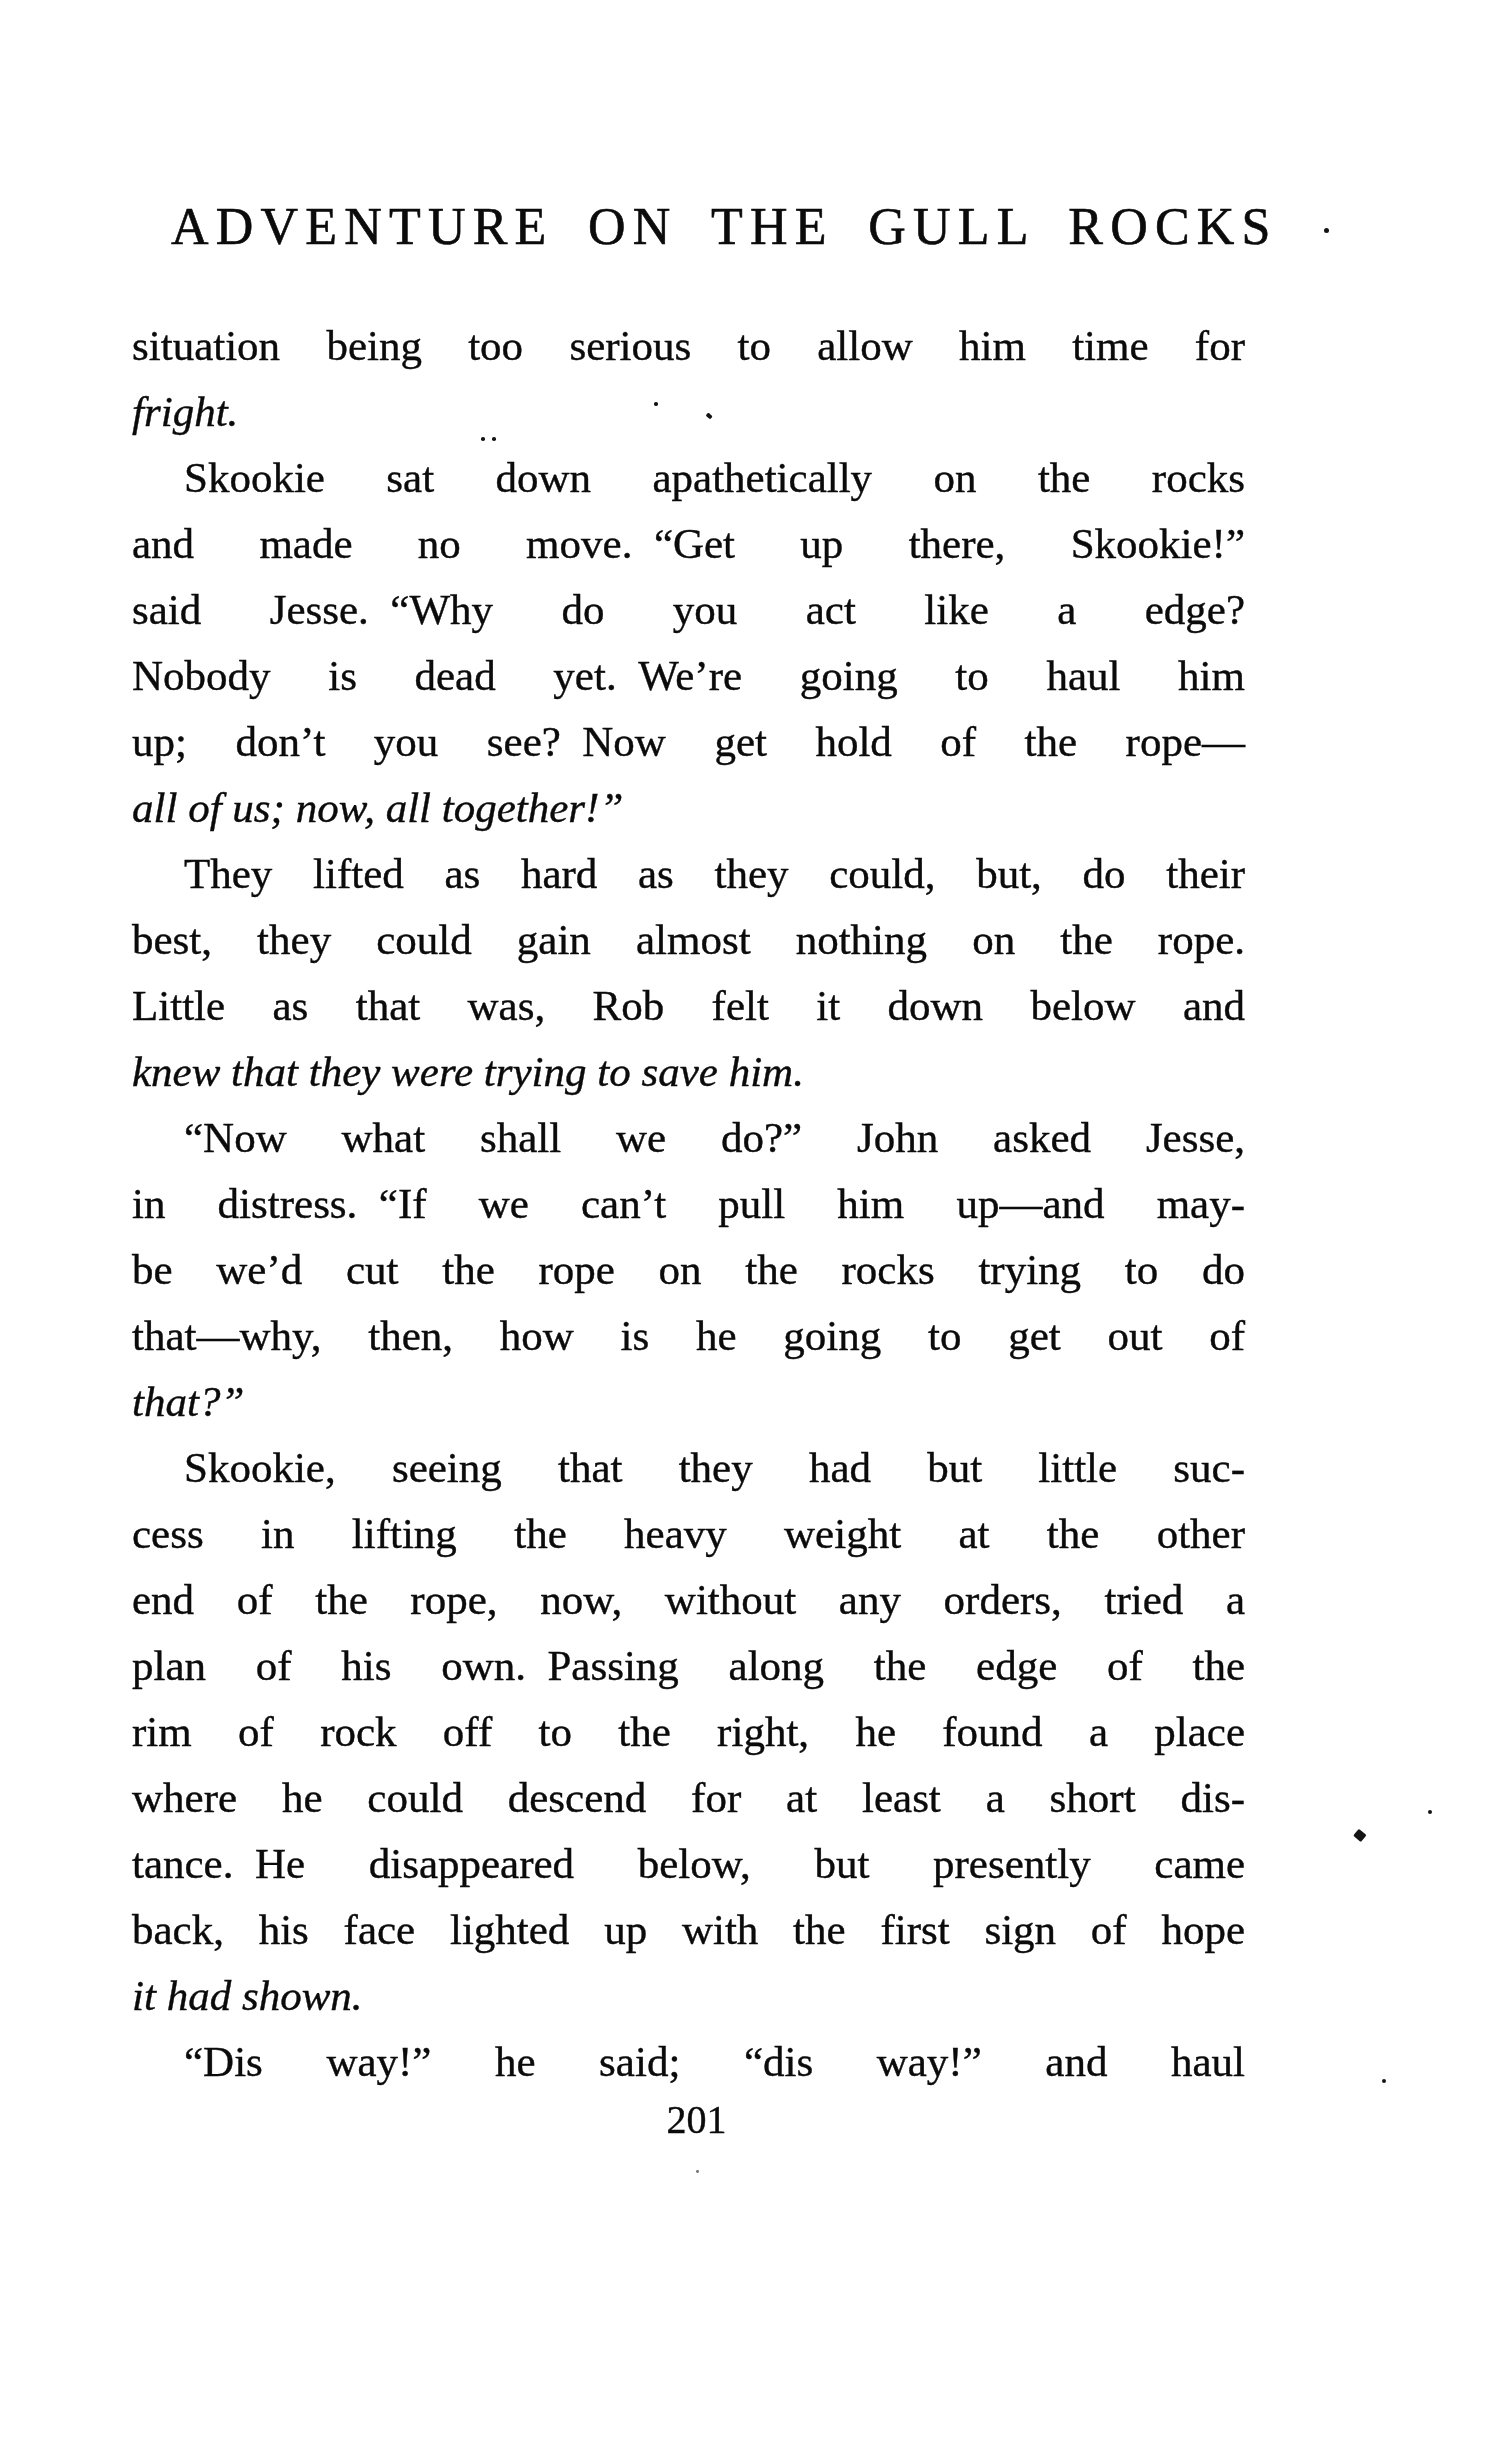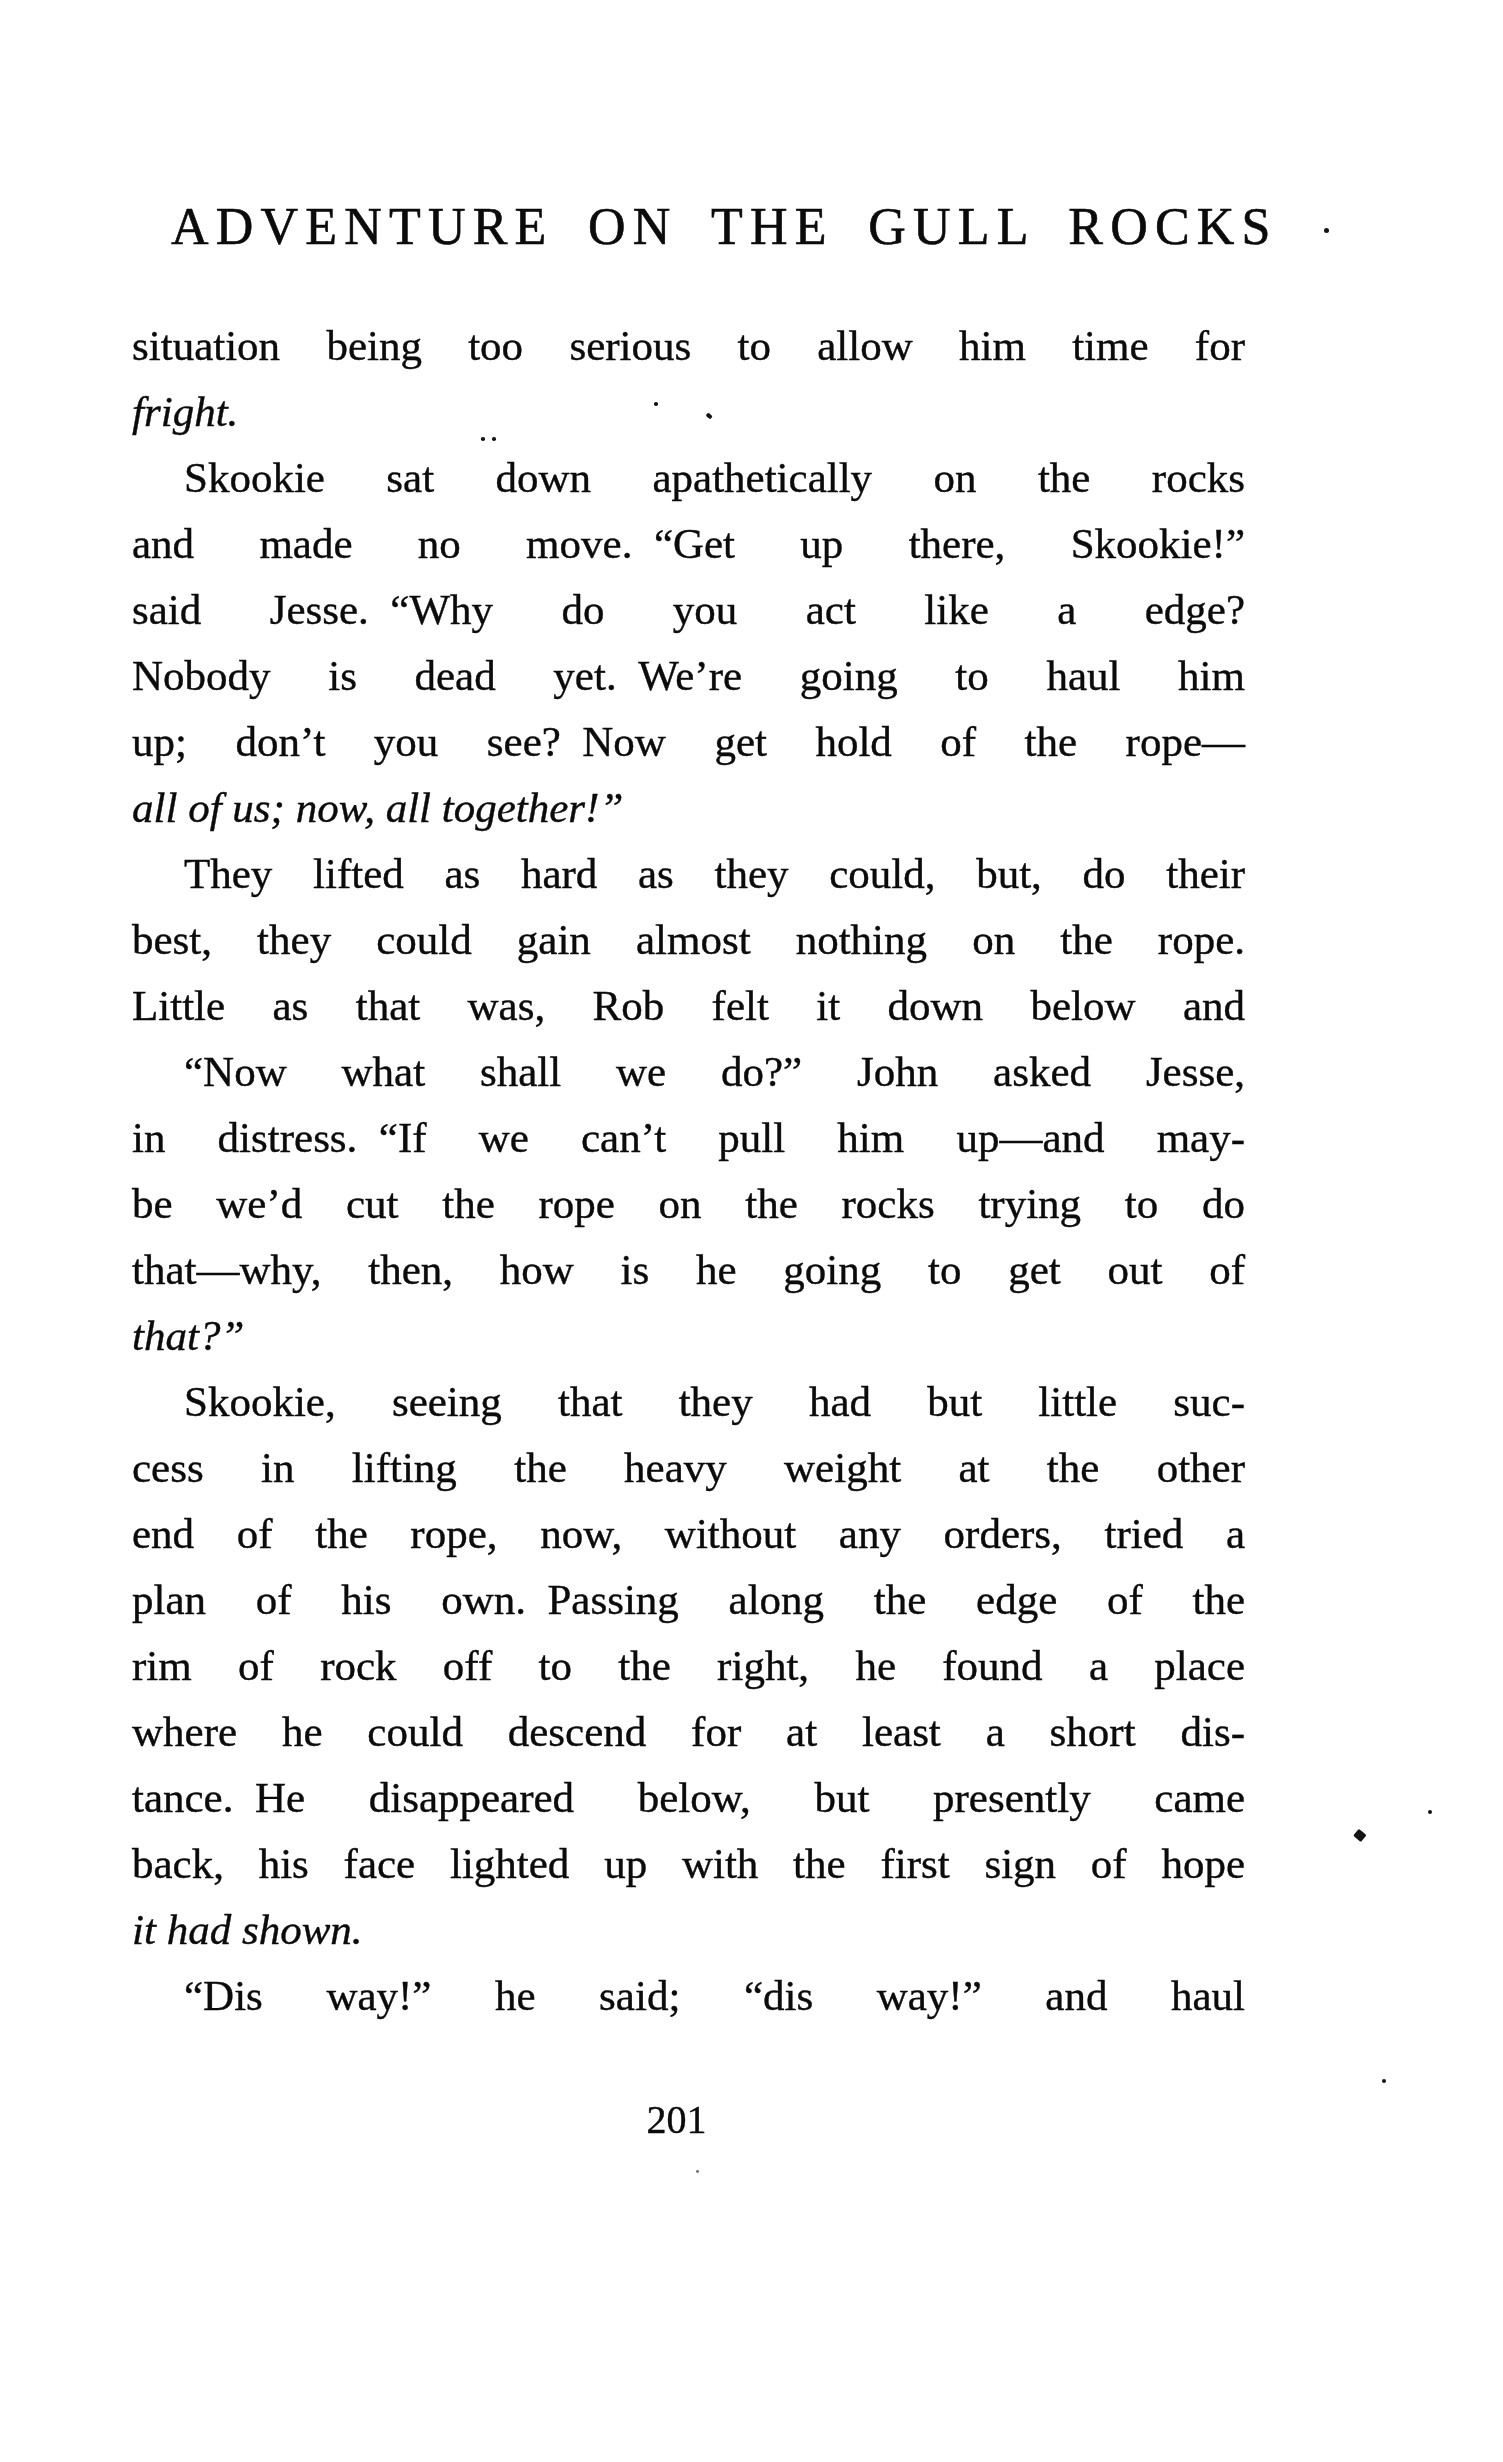--- a/index.html
+++ b/index.html
@@ -42,21 +42,21 @@
   }
   .text-line.flush {
     text-align-last: left;
     font-style: italic;
   }
   .text-line.indent {
     text-indent: 52px;
   }
   .page-number {
     position: absolute;
-    left: 120px;
+    left: 140px;
     top: 2100px;
     width: 1113px;
     text-align: center;
     font-size: 40px;
     line-height: 40px;
     -webkit-text-stroke: 0.4px #0b0b0b;
   }
   .speck {
     position: absolute;
     background: #141414;
@@ -77,20 +77,21 @@
     <div class="text-line flush">fright.</div>
     <div class="text-line indent">Skookie sat down apathetically on the rocks</div>
     <div class="text-line">and made no move. “Get up there, Skookie!”</div>
     <div class="text-line">said Jesse. “Why do you act like a edge?</div>
     <div class="text-line">Nobody is dead yet. We’re going to haul him</div>
     <div class="text-line">up; don’t you see? Now get hold of the rope—</div>
     <div class="text-line flush">all of us; now, all together!”</div>
     <div class="text-line indent">They lifted as hard as they could, but, do their</div>
     <div class="text-line">best, they could gain almost nothing on the rope.</div>
     <div class="text-line">Little as that was, Rob felt it down below and</div>
+    <div class="text-line flush">knew that they were trying to save him.</div>
     <div class="text-line indent">“Now what shall we do?” John asked Jesse,</div>
     <div class="text-line">in distress. “If we can’t pull him up—and may-</div>
     <div class="text-line">be we’d cut the rope on the rocks trying to do</div>
     <div class="text-line">that—why, then, how is he going to get out of</div>
     <div class="text-line flush">that?”</div>
     <div class="text-line indent">Skookie, seeing that they had but little suc-</div>
     <div class="text-line">cess in lifting the heavy weight at the other</div>
     <div class="text-line">end of the rope, now, without any orders, tried a</div>
     <div class="text-line">plan of his own. Passing along the edge of the</div>
     <div class="text-line">rim of rock off to the right, he found a place</div>

